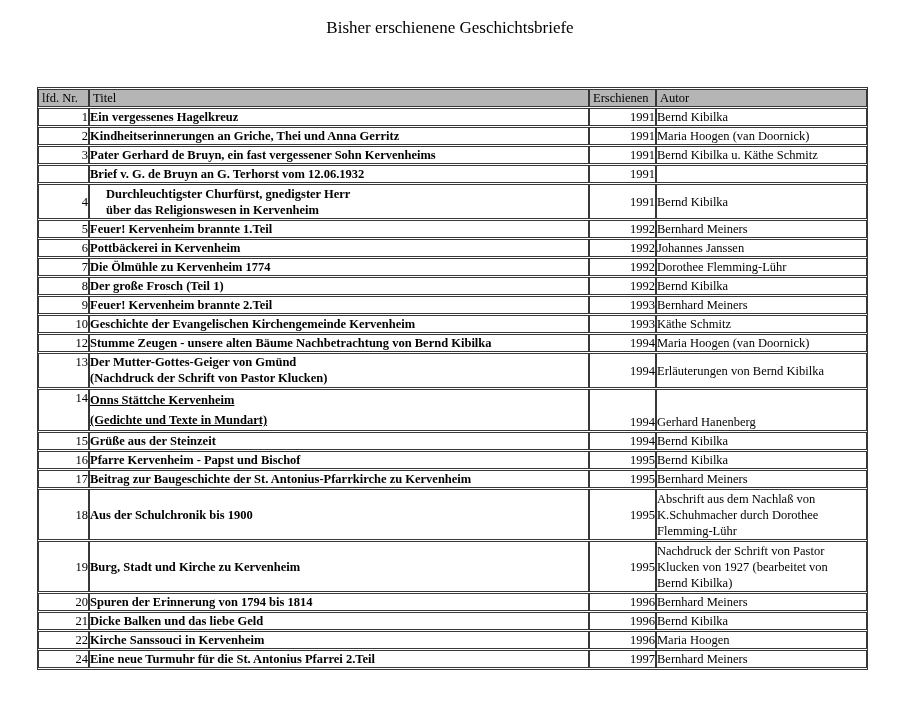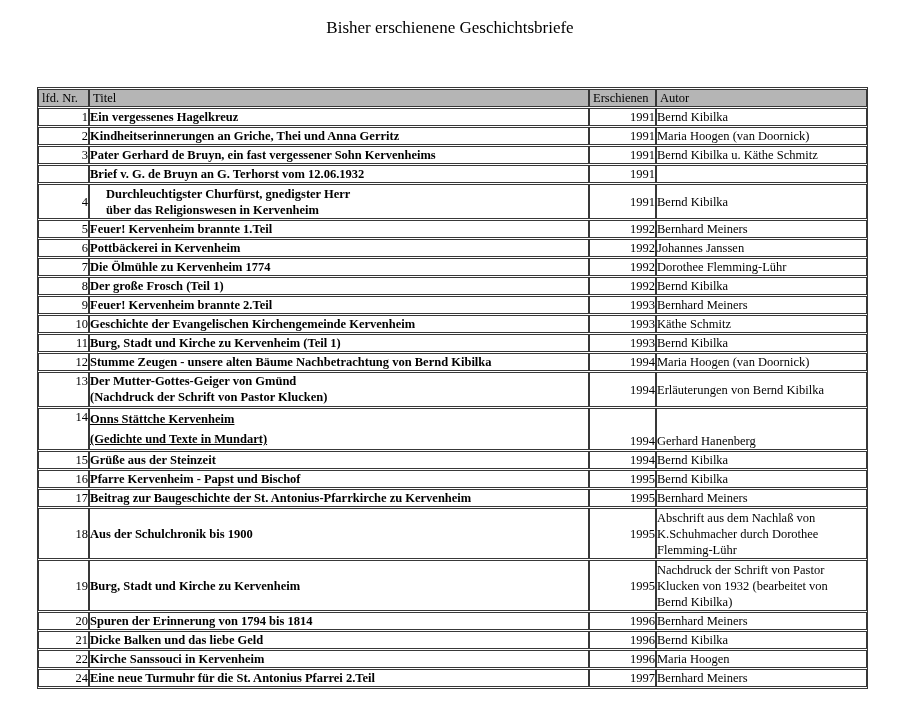--- a/index.html
+++ b/index.html
@@ -189,30 +189,20 @@
         <td class="c-nr">10</td>
         <td class="c-title">
           <div>Geschichte der Evangelischen Kirchengemeinde Kervenheim</div>
         </td>
         <td class="c-year">1993</td>
         <td class="c-author">
           <div>Käthe Schmitz</div>
         </td>
       </tr>
       <tr>
-        <td class="c-nr">11</td>
-        <td class="c-title">
-          <div>Burg, Stadt und Kirche zu Kervenheim (Teil 1)</div>
-        </td>
-        <td class="c-year">1993</td>
-        <td class="c-author">
-          <div>Bernd Kibilka</div>
-        </td>
-      </tr>
-      <tr>
         <td class="c-nr">12</td>
         <td class="c-title">
           <div>Stumme Zeugen - unsere alten Bäume Nachbetrachtung von Bernd Kibilka</div>
         </td>
         <td class="c-year">1994</td>
         <td class="c-author">
           <div>Maria Hoogen (van Doornick)</div>
         </td>
       </tr>
       <tr style="height: 35px;">
@@ -280,21 +270,21 @@
         </td>
       </tr>
       <tr style="height: 51px;">
         <td class="c-nr" style="vertical-align: middle;">19</td>
         <td class="c-title" style="vertical-align: middle;">
           <div>Burg, Stadt und Kirche zu Kervenheim</div>
         </td>
         <td class="c-year" style="vertical-align: middle;">1995</td>
         <td class="c-author" style="vertical-align: middle;">
           <div>Nachdruck der Schrift von Pastor</div>
-          <div>Klucken von 1932 (bearbeitet von</div>
+          <div>Klucken von 1927 (bearbeitet von</div>
           <div>Bernd Kibilka)</div>
         </td>
       </tr>
       <tr>
         <td class="c-nr">20</td>
         <td class="c-title">
           <div>Spuren der Erinnerung von 1794 bis 1814</div>
         </td>
         <td class="c-year">1996</td>
         <td class="c-author">

